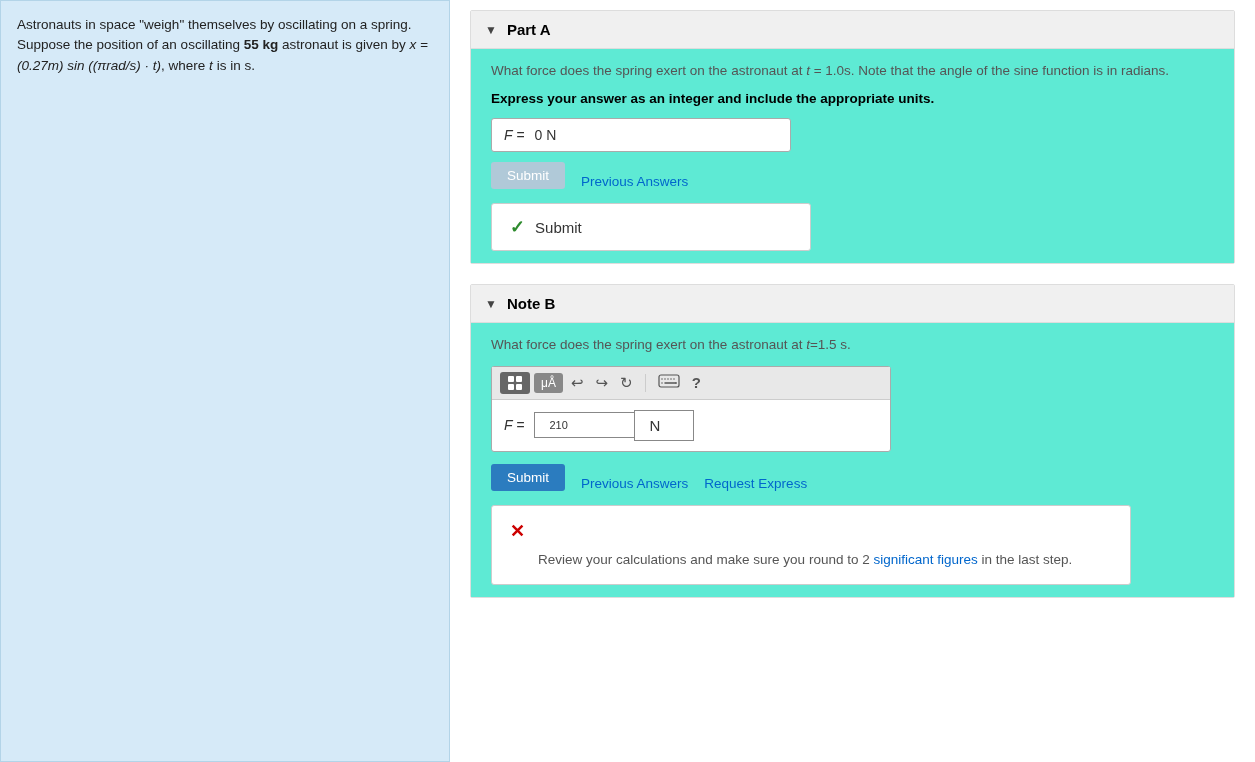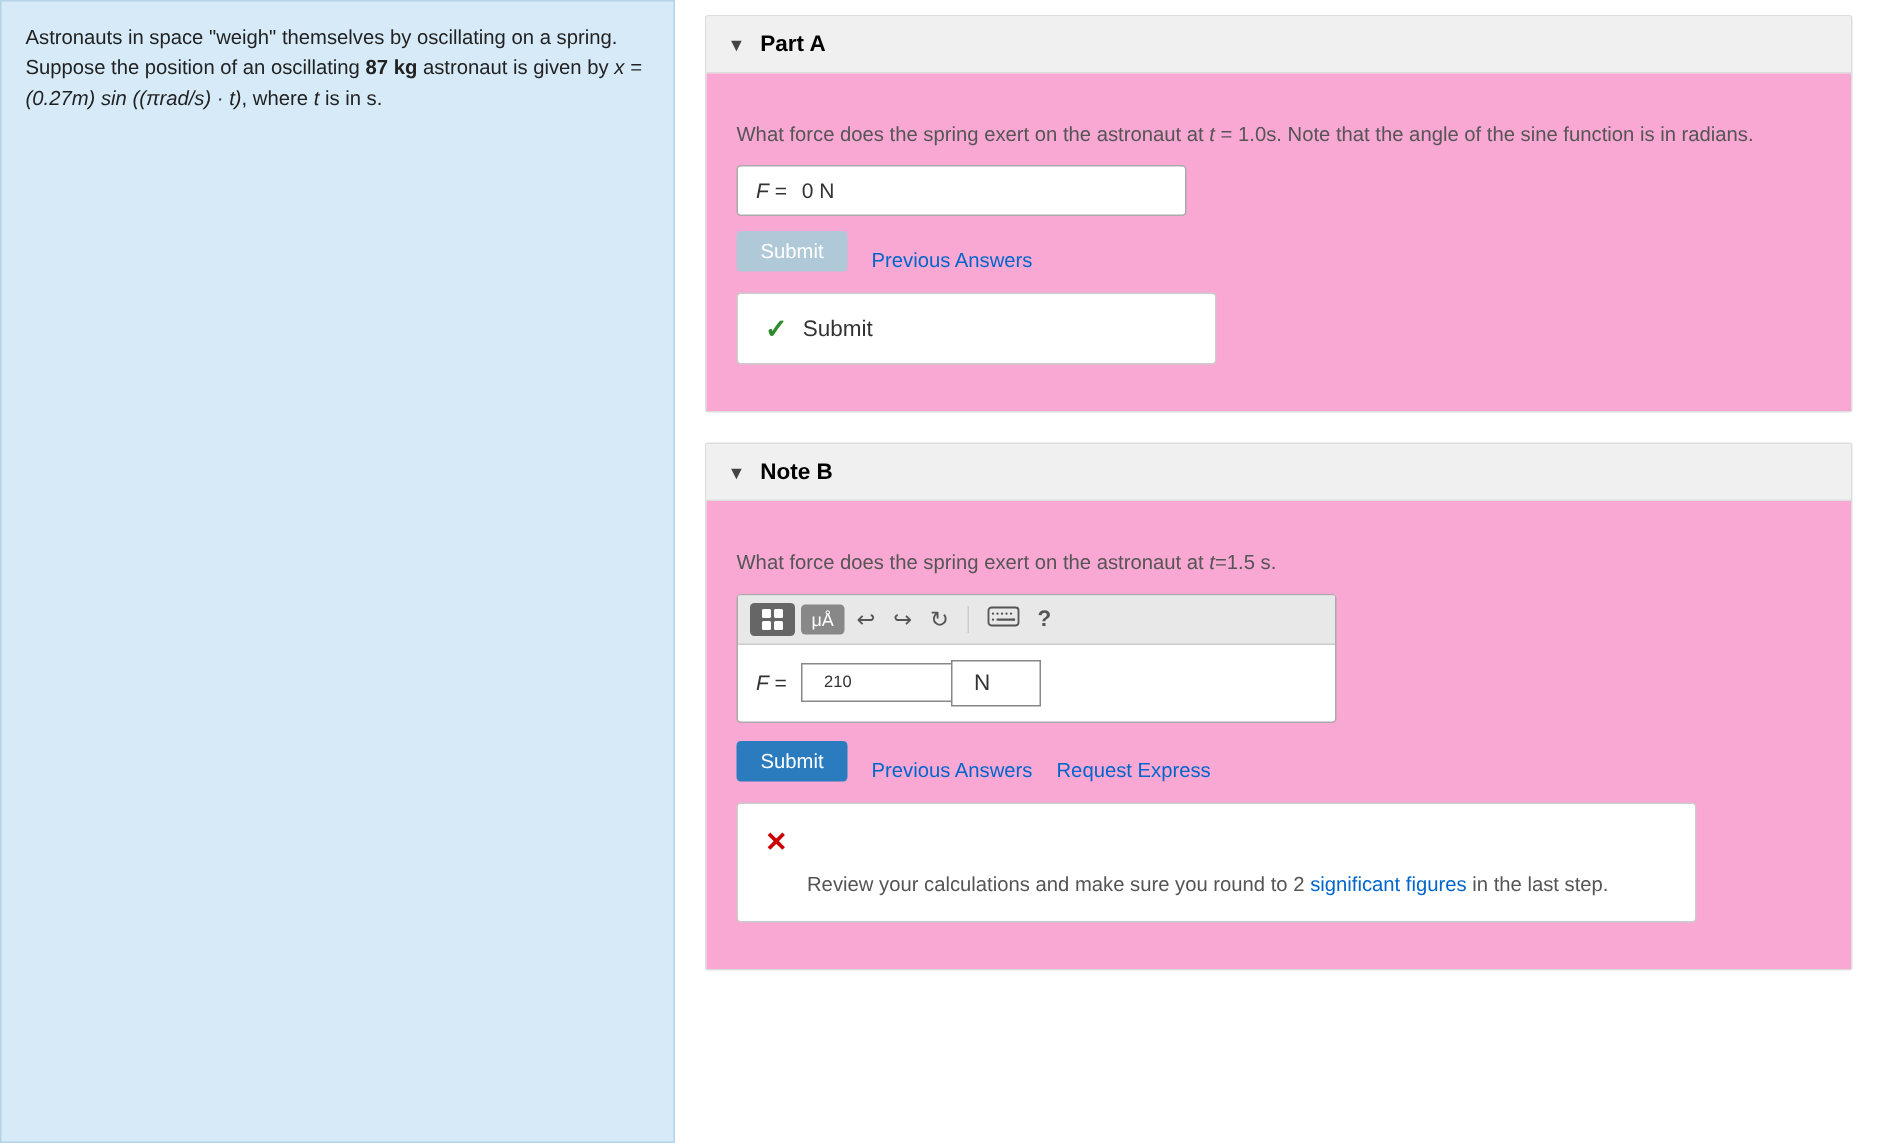--- a/index.html
+++ b/index.html
@@ -57,22 +57,22 @@
       font-size: 15px;
       border-bottom: 1px solid #ddd;
     }
 
     .part-header .arrow {
       font-size: 12px;
       color: #444;
     }
 
     .part-body {
-      padding: 31px 20px;
-      background: #f9a8d4;
+      padding: 12px 20px;
+      background: #5eead4;
     }
 
     .question-text {
       color: #555;
       font-size: 13.5px;
       margin-bottom: 10px;
       line-height: 1.5;
     }
 
     .question-text em {
@@ -293,35 +293,36 @@
 
     .incorrect-detail .sig-figures {
       color: #0066cc;
     }
   </style>
 </head>
 <body>
 
 <div class="left-panel">
   <span>
-    Astronauts in space "weigh" themselves by oscillating on a spring. Suppose the position of an oscillating <span class="highlight">87 kg</span> astronaut is given by <span class="formula"><em>x</em> = (0.27m) sin ((πrad/s) · <em>t</em>)</span>, where <em>t</em> is in s.
+    Astronauts in space "weigh" themselves by oscillating on a spring. Suppose the position of an oscillating <span class="highlight">55 kg</span> astronaut is given by <span class="formula"><em>x</em> = (0.27m) sin ((πrad/s) · <em>t</em>)</span>, where <em>t</em> is in s.
   </span>
 </div>
 
 <div class="right-panel">
 
   <div class="part-section">
     <div class="part-header">
       <span class="arrow">▼</span>
       <span>Part A</span>
     </div>
     <div class="part-body">
       <div class="question-text">
         What force does the spring exert on the astronaut at <em>t</em> = 1.0s. Note that the angle of the sine function is in radians.
       </div>
+      <div class="instruction-text">Express your answer as an integer and include the appropriate units.</div>
 
       <div class="answer-input-simple">
         <span><em>F</em> =&nbsp;</span>
         <span>0 N</span>
       </div>
 
       <div class="submit-row">
         <button class="btn-submit disabled" disabled="">Submit</button>
         <a class="link-prev-answers">Previous Answers</a>
       </div>

